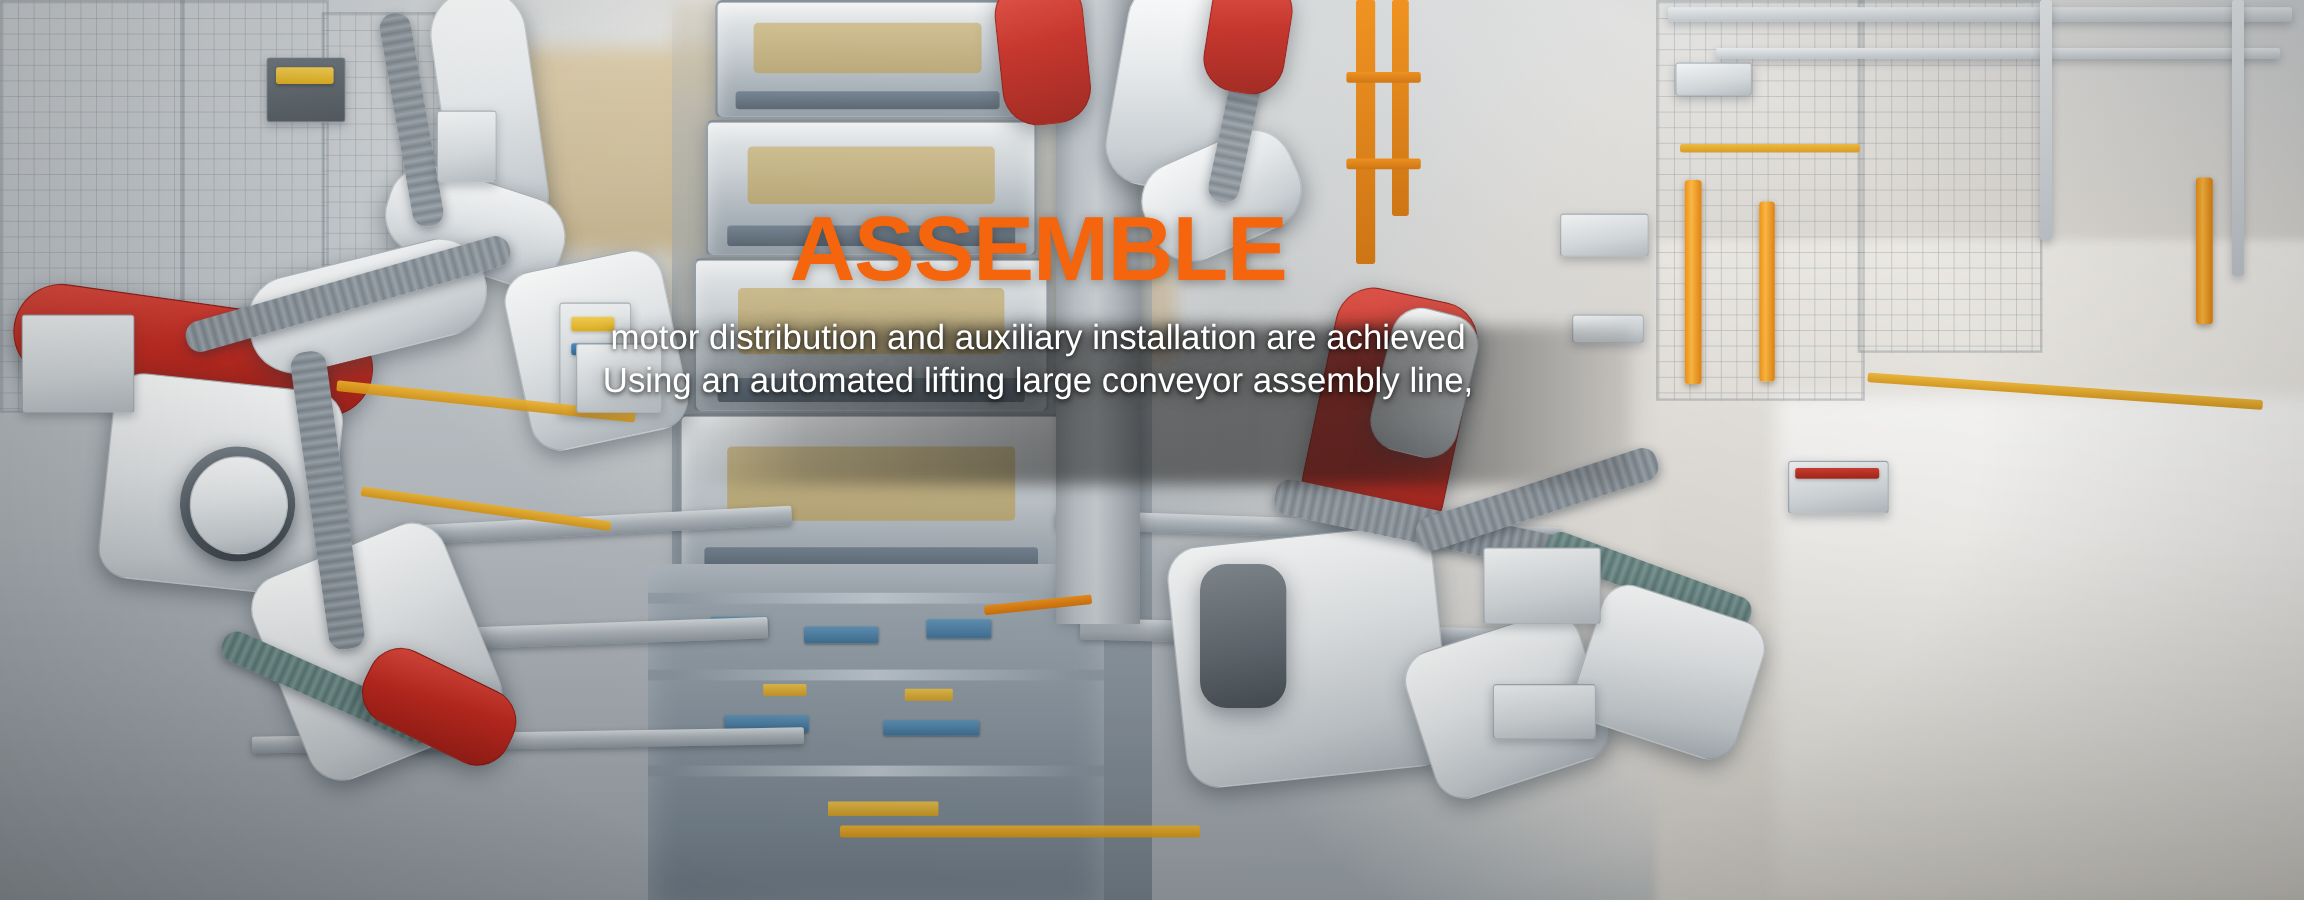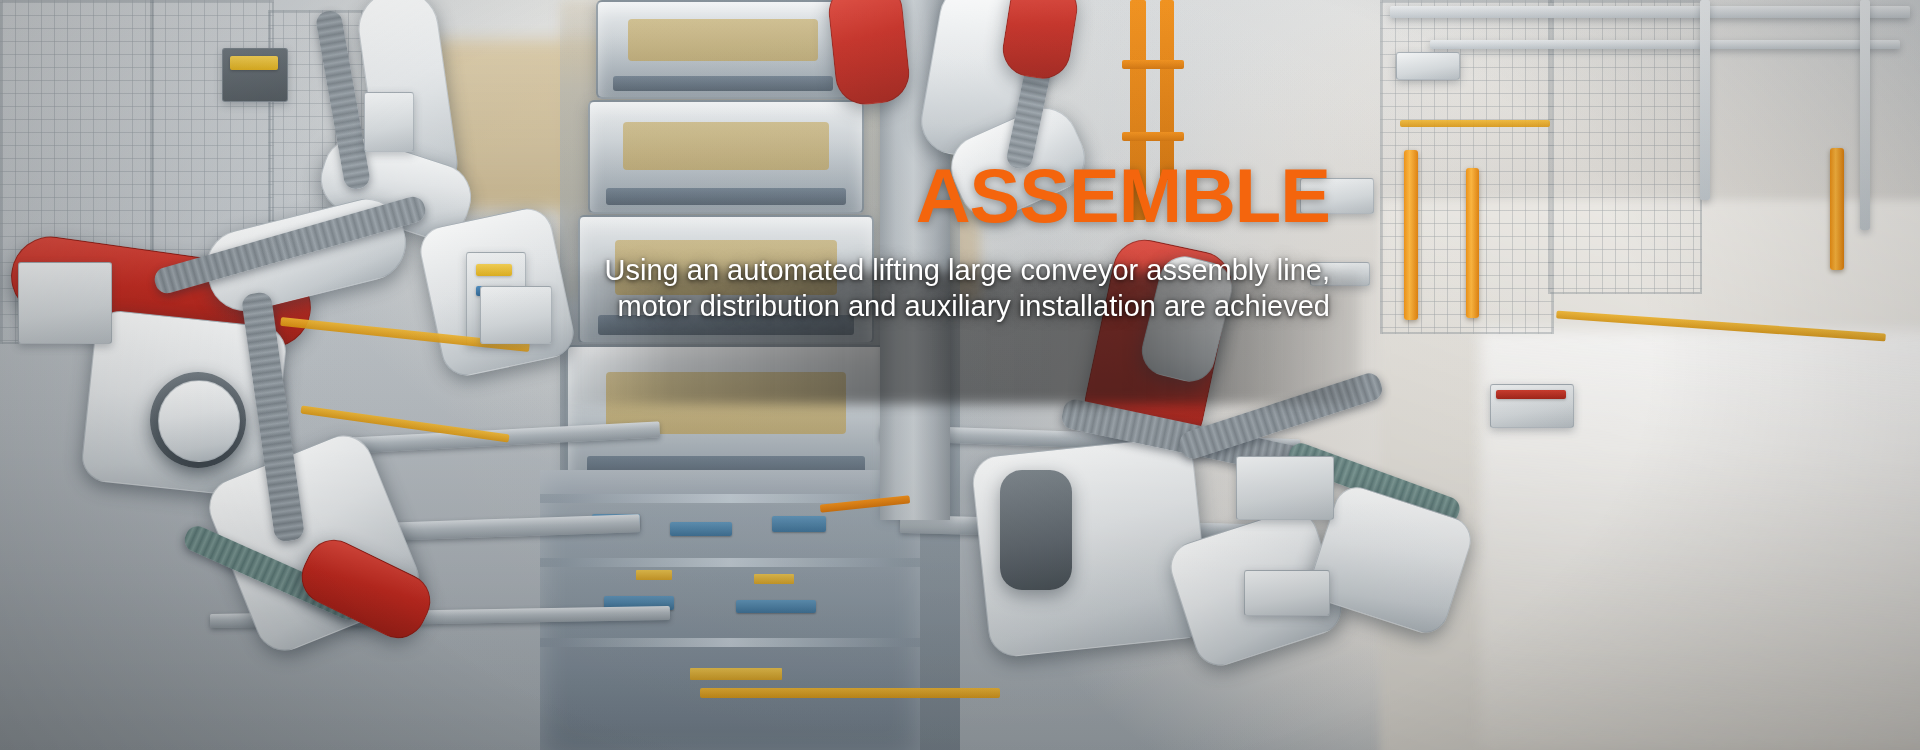--- a/index.html
+++ b/index.html
@@ -274,23 +274,23 @@
       rgba(25,25,25,.52) 38%,
       rgba(25,25,25,.56) 72%,
       rgba(25,25,25,.10) 100%);
     filter: blur(6px);
     pointer-events: none;
   }
 
   .text-block {
     position: absolute;
     left: 400px;
-    top: 156px;
+    top: 168px;
     width: 930px;
-    text-align: right;
+    text-align: center;
   }
 
   .hero-title {
     margin: 0;
     font-family: "Liberation Sans", sans-serif;
     font-weight: 700;
     font-size: 76px;
     line-height: 80px;
     letter-spacing: -1px;
     color: #f4650d;
@@ -433,19 +433,19 @@
     <div class="vignette"></div>
   </div>
 
   <div class="overlay">
     <div class="scrim"></div>
 
     <div class="text-block">
       <h1 class="hero-title">ASSEMBLE</h1>
 
       <p class="hero-sub">
+        <span class="ln">motor distribution and auxiliary installation are achieved</span>
         <span class="ln">Using an automated lifting large conveyor assembly line,</span>
-        <span class="ln">motor distribution and auxiliary installation are achieved</span>
       </p>
     </div>
   </div>
 
 </div>
 
 </body></html>

